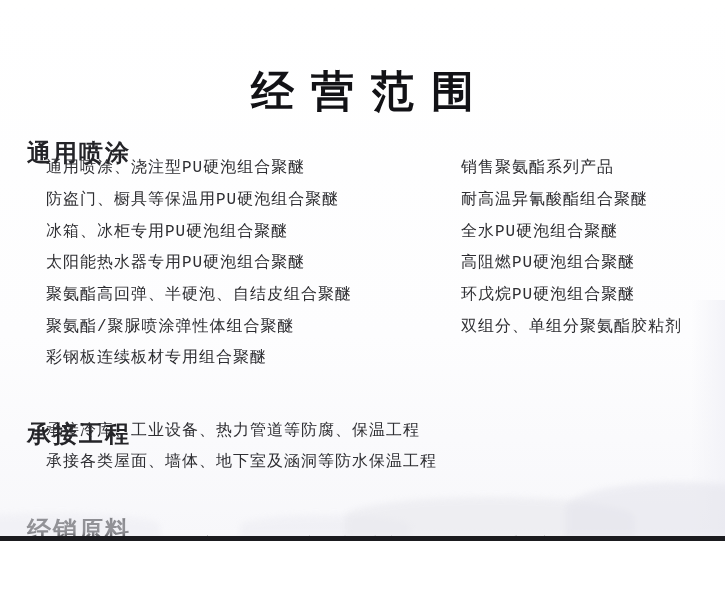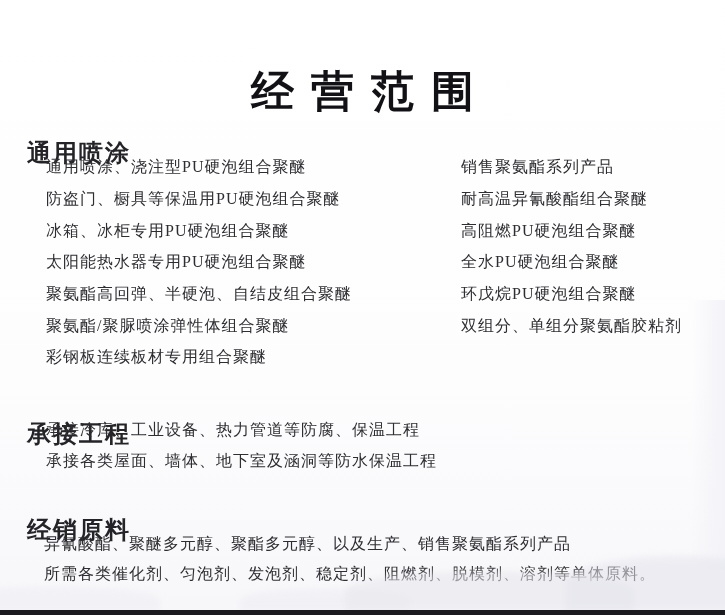--- a/index.html
+++ b/index.html
@@ -1,22 +1,22 @@
 <!DOCTYPE html>
 <html><head>
 <meta charset="utf-8">
 <style>
   html, body { margin:0; padding:0; }
   body { width:725px; height:615px; }
 
   .page {
     position:relative;
-    width:725px; height:615px;
+    width:725px; height:541px;
     background:linear-gradient(180deg, #ffffff 0%, #fdfdfe 62%, #f7f7fa 100%);
-    font-family:Liberation Serif, serif;
+    font-family:Liberation Mono, monospace;
     overflow:hidden;
   }
 
   .doc-title {
     position:absolute;
     top:34px; left:0; width:100%;
     box-sizing:border-box;
     text-align:center;
     font-size:43px;
     font-weight:900;
@@ -105,22 +105,22 @@
     <li>冰箱、冰柜专用PU硬泡组合聚醚</li>
     <li>太阳能热水器专用PU硬泡组合聚醚</li>
     <li>聚氨酯高回弹、半硬泡、自结皮组合聚醚</li>
     <li>聚氨酯/聚脲喷涂弹性体组合聚醚</li>
     <li>彩钢板连续板材专用组合聚醚</li>
   </ul>
 
   <ul class="item-list list-products-right">
     <li>销售聚氨酯系列产品</li>
     <li>耐高温异氰酸酯组合聚醚</li>
+    <li>全水PU硬泡组合聚醚</li>
     <li>高阻燃PU硬泡组合聚醚</li>
-    <li>全水PU硬泡组合聚醚</li>
     <li>环戊烷PU硬泡组合聚醚</li>
     <li>双组分、单组分聚氨酯胶粘剂</li>
   </ul>
 
   <h2 class="section-heading heading-projects">承接工程</h2>
 
   <ul class="item-list list-projects">
     <li>承接冷库、工业设备、热力管道等防腐、保温工程</li>
     <li>承接各类屋面、墙体、地下室及涵洞等防水保温工程</li>
   </ul>

